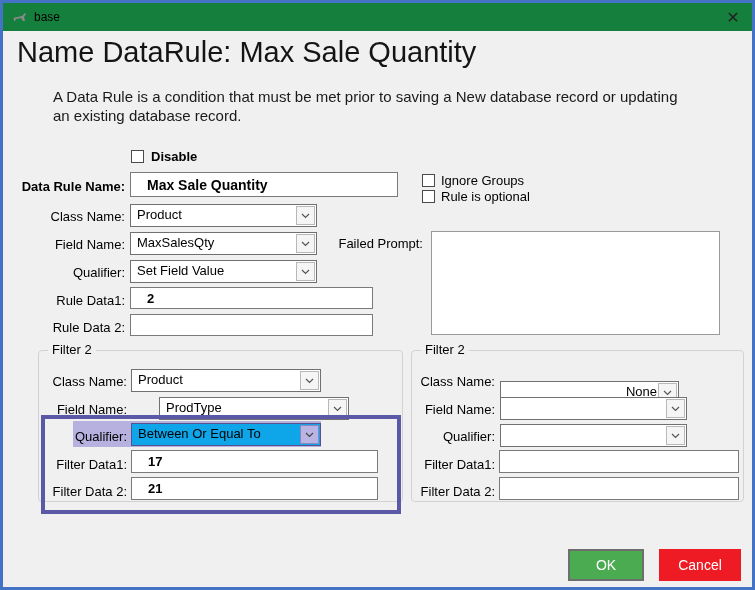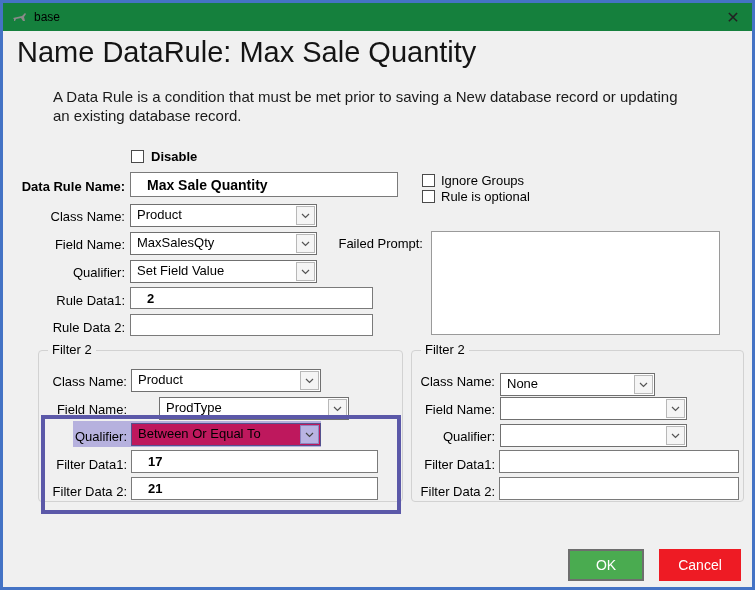--- a/index.html
+++ b/index.html
@@ -53,21 +53,21 @@
   }
   .combo-value {
     flex:1; font-size:13px; color:#000; padding:2px 0 0 6px;
     white-space:nowrap; overflow:hidden;
   }
   .combo-arrow {
     width:19px; margin:1px; background:#f5f5f5; border:1px solid #b8b8b8;
     display:flex; align-items:center; justify-content:center;
   }
   .combo-arrow svg { display:block; }
-  .combo.lavender { background:#be185d; border-color:#55528f; }
+  .combo.lavender { background:#0ea5e9; border-color:#55528f; }
   .combo.lavender .combo-arrow { background:#b9b4e3; border-color:#8a87c0; }
   .groupbox {
     position:absolute; border:1px solid #d2d2d2; border-radius:4px;
   }
   .groupbox-legend {
     position:absolute; top:-9px; left:9px; background:#f0f0f0;
     padding:0 4px; font-size:13px; color:#000;
   }
   .hl-band { position:absolute; background:#b6b1de; }
   .annotation {
@@ -191,21 +191,21 @@
   <span class="lbl" style="left:30px; top:481px; width:94px;">Filter Data 2:</span>
   <input class="txt boldval" style="left: 128px; top: 474px; width: 247px; height: 23px;" value="21">
 
   <div class="annotation" style="left:38px; top:412px; width:360px; height:99px;"></div>
 
   <div class="groupbox" style="left:408px; top:347px; width:333px; height:152px;">
     <span class="groupbox-legend">Filter 2</span>
   </div>
 
   <span class="lbl" style="left:398px; top:371px; width:94px;">Class Name:</span>
-  <div class="combo" style="left:497px; top:370px; width:155px; height:23px;">
+  <div class="combo" style="left:497px; top:378px; width:179px; height:23px;text-align:right;">
     <span class="combo-value">None</span>
     <span class="combo-arrow">
         <svg width="9" height="6" viewBox="0 0 9 6">
           <path d="M1 1 L4.5 4.5 L8 1" stroke="#555" stroke-width="1.2" fill="none"></path>
         </svg>
       </span>
   </div>
 
   <span class="lbl" style="left:398px; top:399px; width:94px;">Field Name:</span>
   <div class="combo" style="left:497px; top:394px; width:187px; height:23px;">

